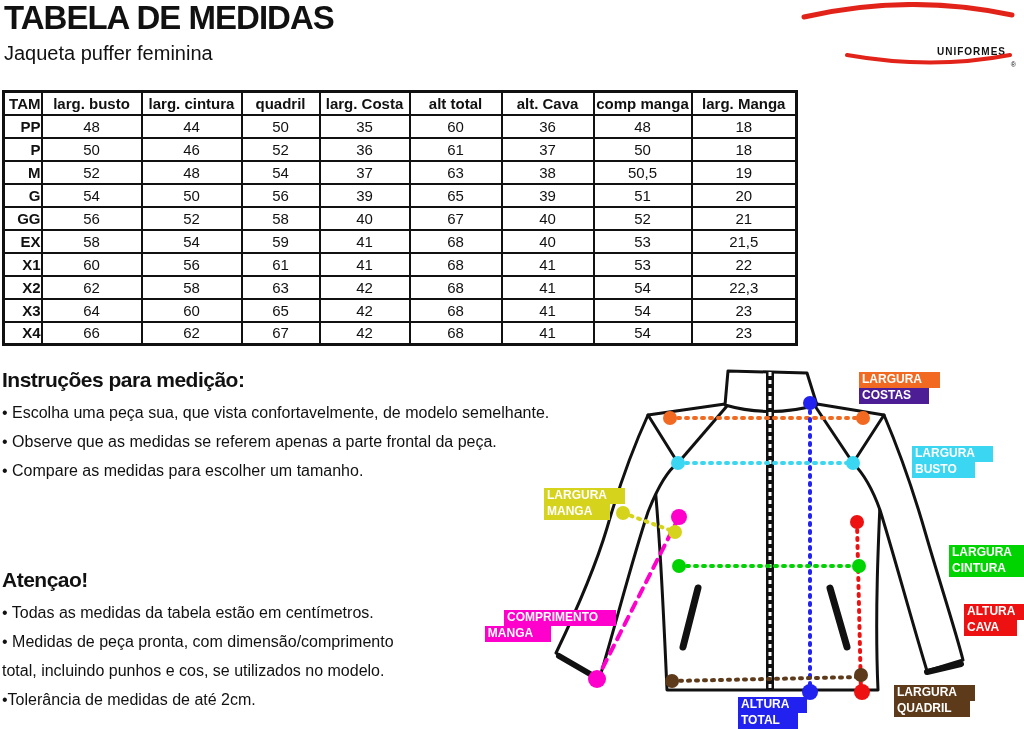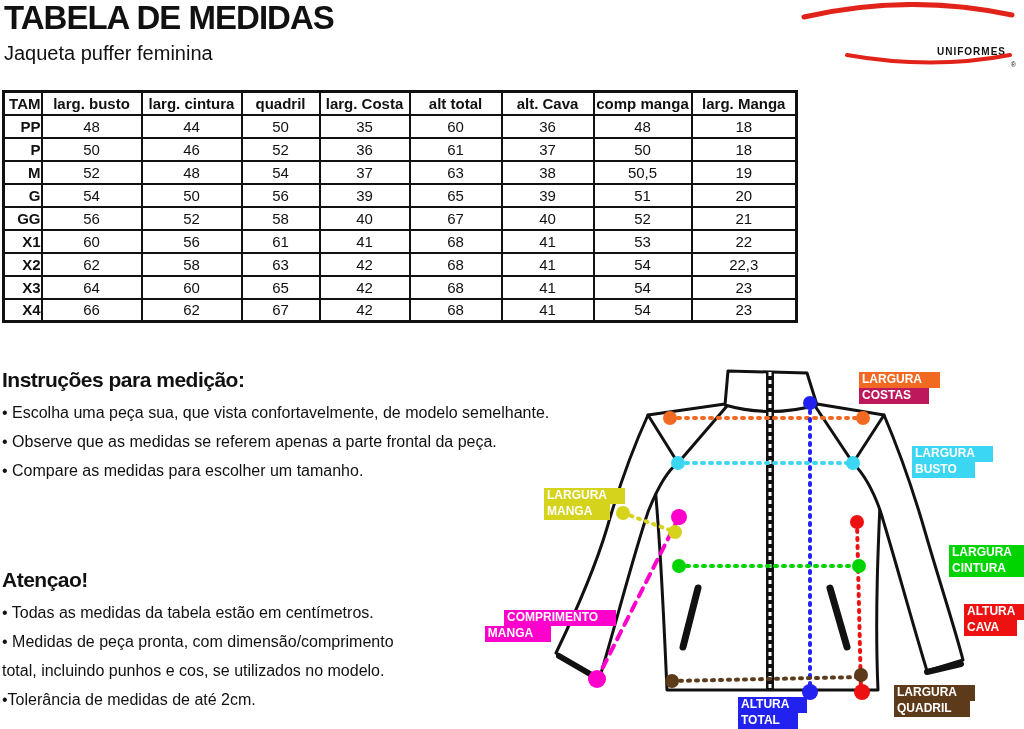--- a/index.html
+++ b/index.html
@@ -139,20 +139,31 @@
           <td>56</td>
           <td>52</td>
           <td>58</td>
           <td>40</td>
           <td>67</td>
           <td>40</td>
           <td>52</td>
           <td>21</td>
         </tr>
         <tr>
+          <td>EX</td>
+          <td>58</td>
+          <td>54</td>
+          <td>59</td>
+          <td>41</td>
+          <td>68</td>
+          <td>40</td>
+          <td>53</td>
+          <td>21,5</td>
+        </tr>
+        <tr>
           <td>X1</td>
           <td>60</td>
           <td>56</td>
           <td>61</td>
           <td>41</td>
           <td>68</td>
           <td>41</td>
           <td>53</td>
           <td>22</td>
         </tr>
@@ -255,21 +266,21 @@
       <circle cx="219" cy="206" r="7" fill="#00D400"></circle>
       <circle cx="399" cy="206" r="7" fill="#00D400"></circle>
       <circle cx="397" cy="162" r="7" fill="#EE1111"></circle>
       <circle cx="402" cy="332" r="8" fill="#EE1111"></circle>
       <circle cx="212" cy="321" r="7" fill="#5D3A19"></circle>
       <circle cx="401" cy="315" r="7" fill="#5D3A19"></circle>
     </svg>
 
     <div class="dlabel" style="left:399px; top:12px;">
       <span style="background-color: rgb(242, 106, 33);">LARGURA</span>
-      <span style="background-color: #be185d;">COSTAS</span>
+      <span style="background-color: #4c1d95;">COSTAS</span>
     </div>
     <div class="dlabel" style="left:452px; top:86px;">
       <span style="background-color: rgb(59, 215, 242);">LARGURA</span>
       <span style="background-color: rgb(59, 215, 242);">BUSTO</span>
     </div>
     <div class="dlabel" style="left:84px; top:128px;">
       <span style="background-color: rgb(214, 211, 29);">LARGURA</span>
       <span style="background-color: rgb(214, 211, 29);">MANGA</span>
     </div>
     <div class="dlabel" style="left:489px; top:185px;">

